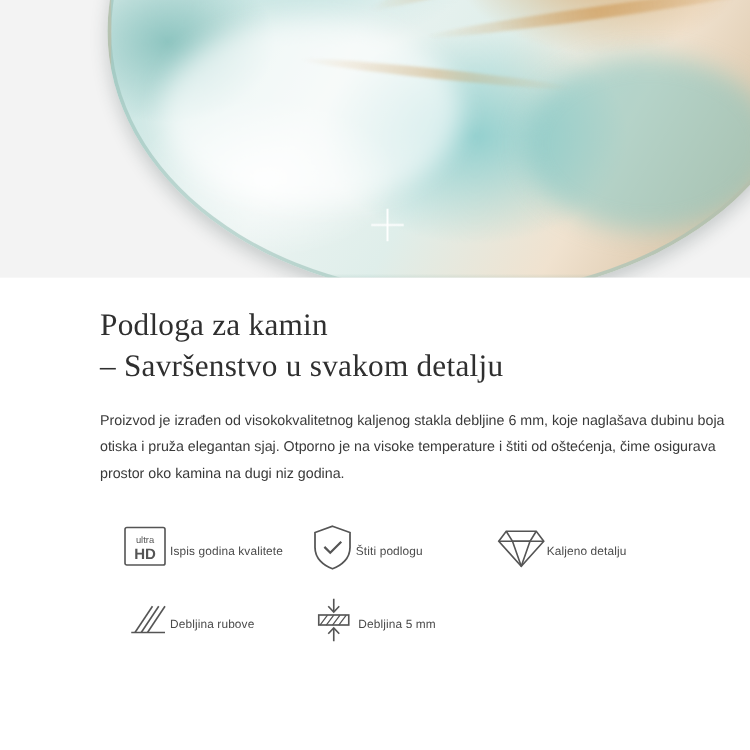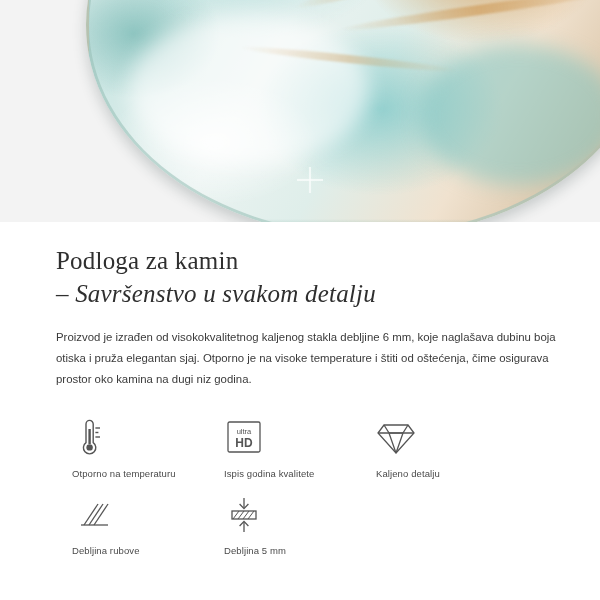--- a/index.html
+++ b/index.html
@@ -83,52 +83,53 @@
   }
   .slab-edge {
     position: absolute;
     left: 0; right: 0; bottom: 0;
     height: 16px;
     background: linear-gradient(to bottom, rgba(120,170,160,0.0), rgba(96,150,139,0.65));
   }
 
   
   .content {
-    padding: 0 56px;
+    padding: 0 36px;
+    margin-left: 44px;
   }
   .title {
     margin: 22px 0 0 0;
     font-family: "Liberation Serif", serif;
     font-size: 25px;
     font-weight: 400;
     line-height: 1.33;
     color: #2f2f2f;
     letter-spacing: .2px;
   }
-  .title .line2 { display: block; font-style: italic; }
+  .title .line2 { display: block; }
   .desc {
     margin: 16px 0 0 0;
     width: 528px;
     font-size: 11.4px;
     line-height: 1.85;
     color: #3a3a3a;
   }
 
   
   .features {
     margin-top: 26px;
     display: grid;
     grid-template-columns: repeat(3, 1fr);
     row-gap: 14px;
     padding: 0 16px;
   }
   .feature {
     display: flex;
-    flex-direction: column;
-    align-items: flex-start;
+    flex-direction: row;
+    align-items: center;
     text-align: center;
   }
   .feature-icon {
     height: 44px;
     display: flex;
     align-items: center;
     justify-content: center;
   }
   .feature-label {
     margin-top: 8px;
@@ -161,45 +162,41 @@
   <div class="content">
     <h1 class="title">
       <span>Podloga za kamin</span>
       <span class="line2">– Savršenstvo u svakom detalju</span>
     </h1>
 
     <p class="desc">Proizvod je izrađen od visokokvalitetnog kaljenog stakla debljine 6 mm, koje naglašava dubinu boja otiska i pruža elegantan sjaj. Otporno je na visoke temperature i štiti od oštećenja, čime osigurava prostor oko kamina na dugi niz godina.</p>
 
     <div class="features">
 
-      <div class="feature">
-        <div class="feature-icon">
-          <svg width="34" height="40" viewBox="0 0 34 40" fill="none" stroke="#555" stroke-width="1.4">
-            <path d="M14 6a3.6 3.6 0 0 1 7.2 0v18.6a6.2 6.2 0 1 1-7.2 0z"></path>
-            <circle cx="17.6" cy="29.4" r="3.2" fill="#555" stroke="none"></circle>
-            <rect x="16.4" y="11" width="2.4" height="15" fill="#555" stroke="none"></rect>
-            <line x1="23.4" y1="10" x2="28" y2="10"></line>
-            <line x1="23.4" y1="14.5" x2="26.4" y2="14.5"></line>
-            <line x1="23.4" y1="19" x2="28" y2="19"></line>
-          </svg>
-        </div>
-        <div class="feature-label">Otporno na temperaturu</div>
-      </div>
 
       <div class="feature">
         <div class="feature-icon">
           <svg width="40" height="38" viewBox="0 0 40 38">
             <rect x="4" y="3" width="32" height="30" rx="1.5" fill="none" stroke="#555" stroke-width="1.3"></rect>
             <text x="20" y="15" font-family="Liberation Sans, sans-serif" font-size="7.5" fill="#555" text-anchor="middle">ultra</text>
             <text x="20" y="28" font-family="Liberation Sans, sans-serif" font-size="12" font-weight="bold" fill="#555" text-anchor="middle">HD</text>
           </svg>
         </div>
         <div class="feature-label">Ispis godina kvalitete</div>
       </div>
 
+      <div class="feature">
+        <div class="feature-icon">
+          <svg width="38" height="40" viewBox="0 0 38 40" fill="none" stroke="#555" stroke-width="1.4">
+            <path d="M19 3 L33 8 V20 C33 29 26 34.5 19 37 C12 34.5 5 29 5 20 V8 Z"></path>
+            <path d="M12.5 19.5 L17.2 24.2 L26 15.4" stroke-width="1.8"></path>
+          </svg>
+        </div>
+        <div class="feature-label">Štiti podlogu</div>
+      </div>
 
       <div class="feature">
         <div class="feature-icon">
           <svg width="40" height="36" viewBox="0 0 40 36" fill="none" stroke="#555" stroke-width="1.3">
             <path d="M8 5 H32 L38 13 L20 33 L2 13 Z"></path>
             <path d="M2 13 H38"></path>
             <path d="M8 5 L13 13 L20 33"></path>
             <path d="M32 5 L27 13 L20 33"></path>
             <path d="M13 13 H27"></path>
           </svg>

